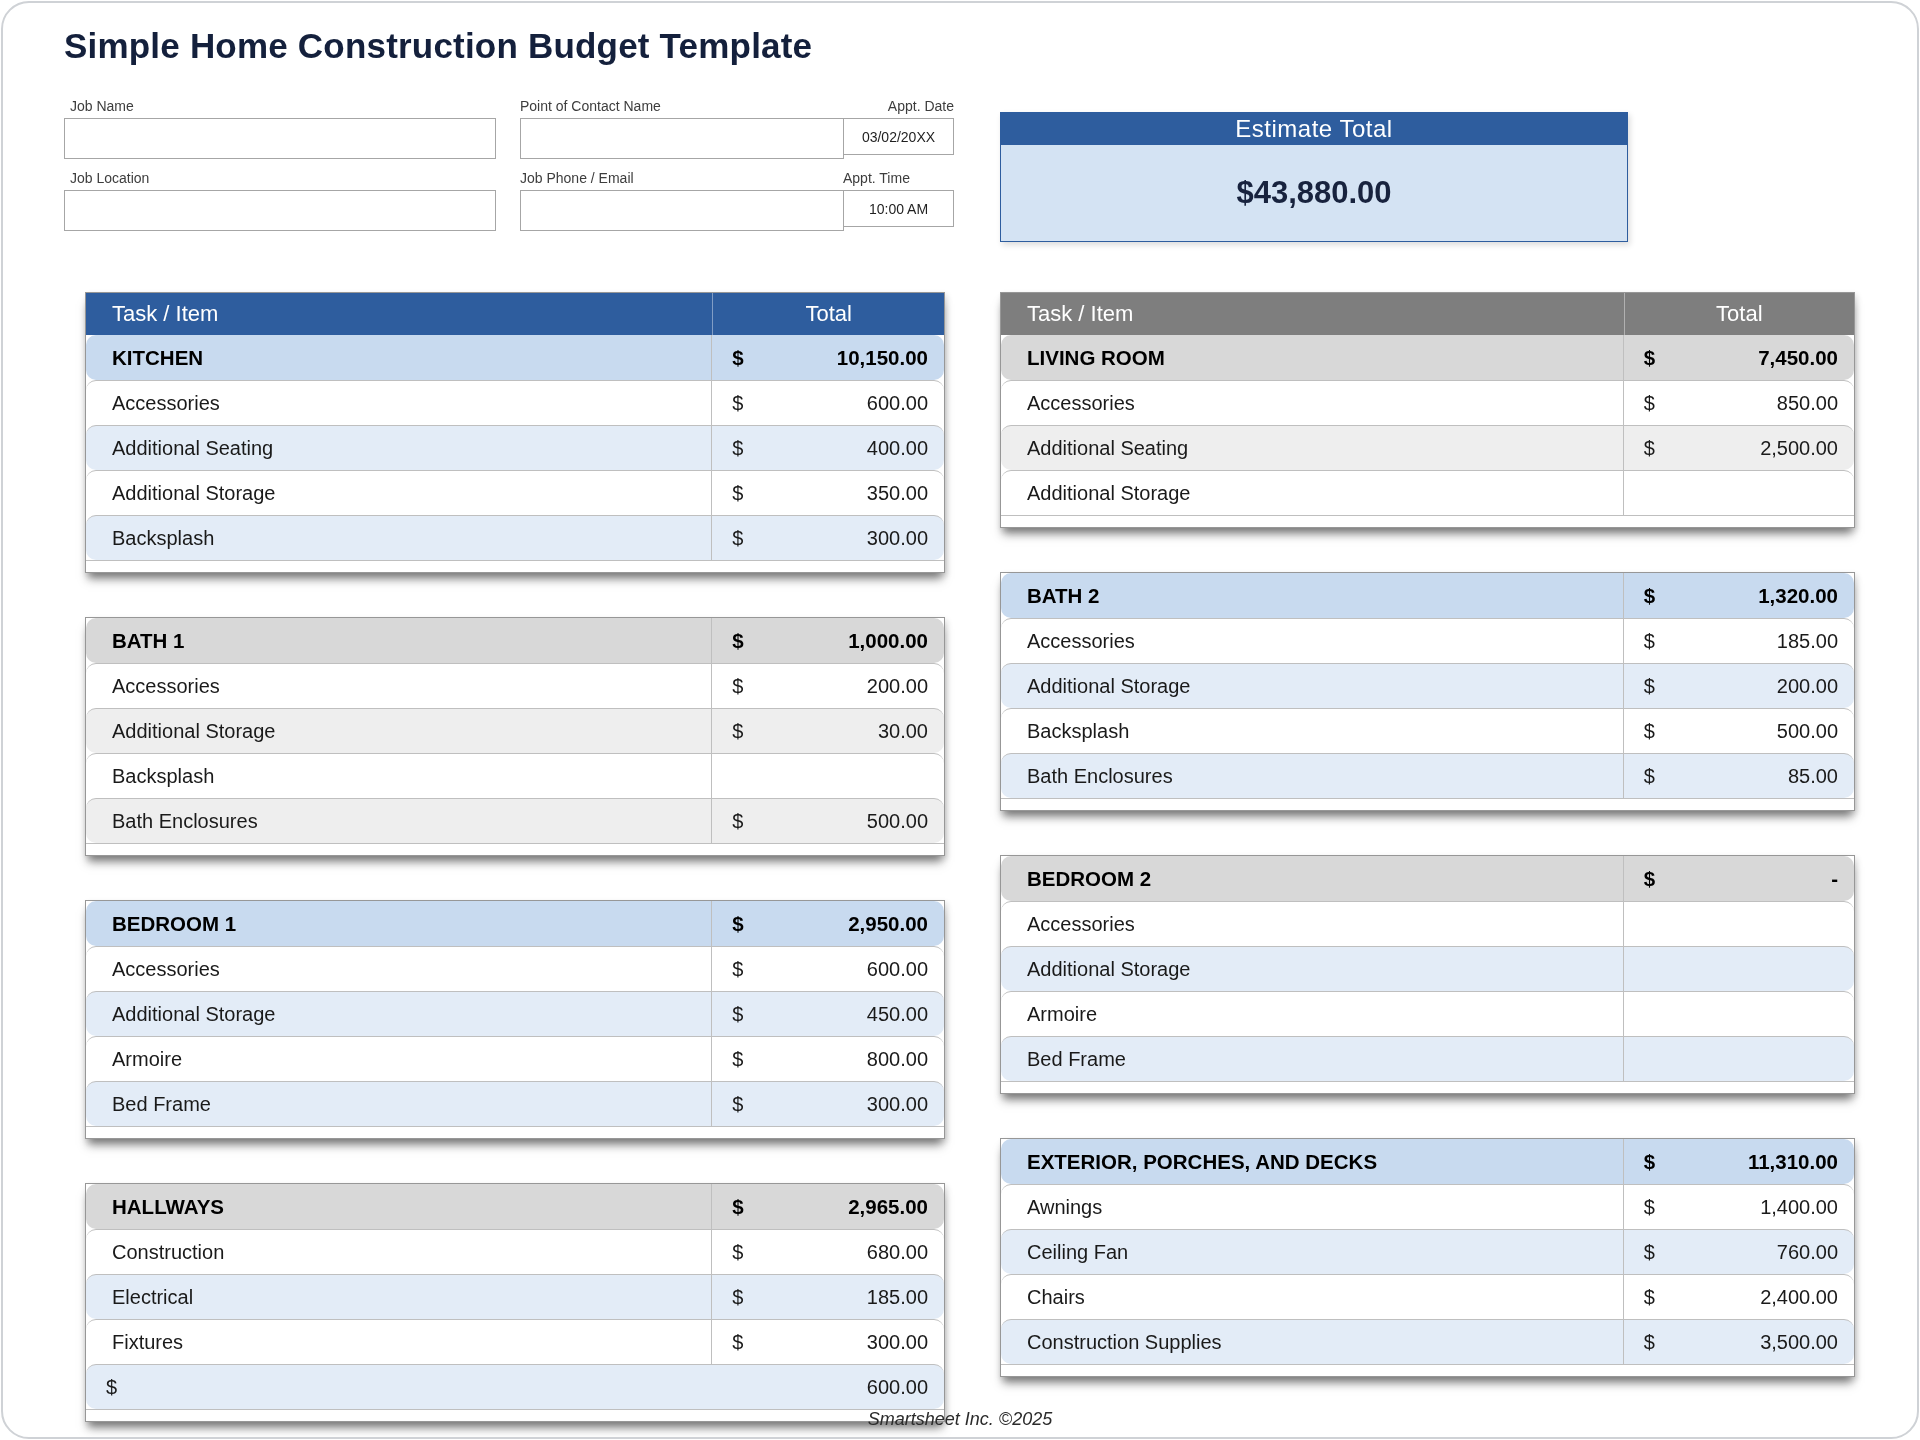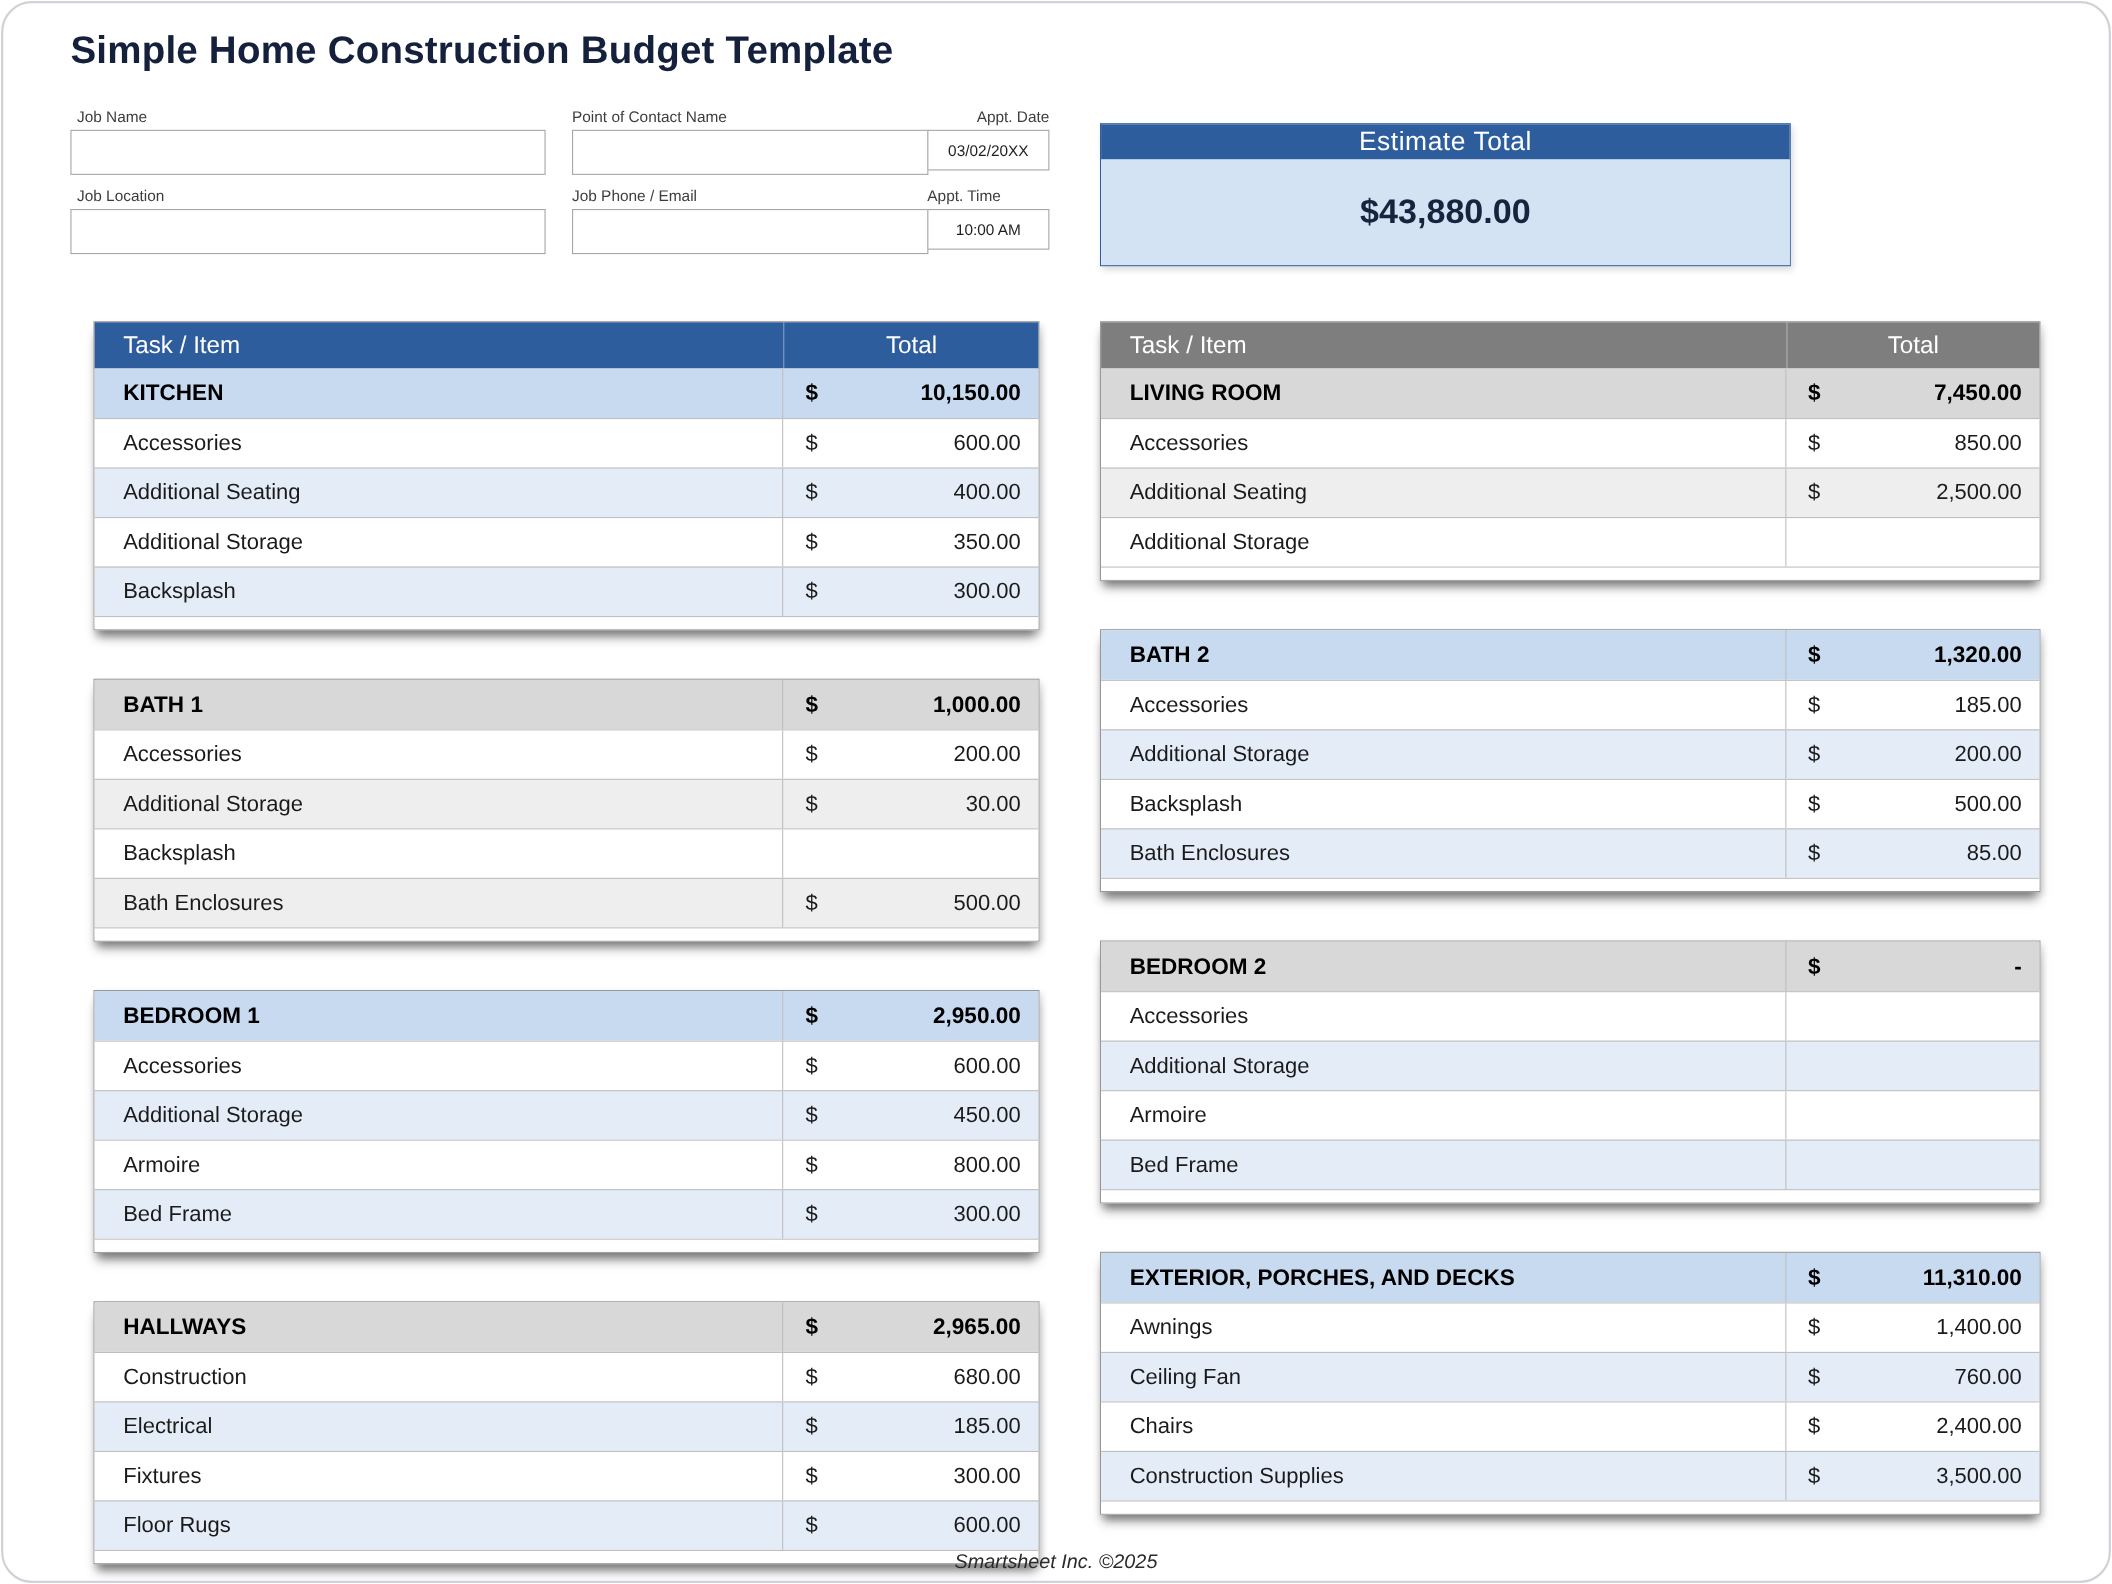--- a/index.html
+++ b/index.html
@@ -76,21 +76,21 @@
     box-shadow: 0 9px 9px -3px rgba(40,40,40,.55), 2px 3px 6px rgba(0,0,0,.14);
   }
   .colhead { display: flex; height: 42px; color: #fff; font-size: 22px; }
   .colhead.blue { background: var(--header-blue, #2e5d9e); }
   .colhead.gray { background: var(--header-gray, #7e7e7e); }
   .colhead .th-task { flex: 0 0 73%; display: flex; align-items: center; padding-left: 26px; }
   .colhead .th-total {
     flex: 1; display: flex; align-items: center; justify-content: center;
     border-left: 1px solid rgba(255,255,255,.4);
   }
-  .row { display: flex; height: 45px; border-top: 1px solid #bfbfbf; background: #fff; }
+  .row { display: flex; height: 45px; border-top: 1px solid #bfbfbf; background: #fff; border-radius: 10px; }
   .tbl > .row:first-child, .colhead + .row { border-top: none; }
   .cell.task {
     flex: 0 0 73%; display: flex; align-items: center; padding-left: 26px;
     font-size: 20px; border-right: 1px solid #bfbfbf; overflow: hidden; white-space: nowrap;
   }
   .cell.total {
     flex: 1; display: flex; align-items: center; justify-content: space-between;
     padding: 0 16px 0 20px; font-size: 20px;
   }
   .row.section .cell, .row.section span { font-weight: bold; font-size: 20.5px; color: #000; }
@@ -280,21 +280,20 @@
           </div>
         </div>
         <div class="row">
           <div class="cell task">Fixtures</div>
           <div class="cell total">
             <span class="cur">$</span>
             <span class="amt">300.00</span>
           </div>
         </div>
         <div class="row stripe-blue">
-          <div class="cell task">Floor Rugs</div>
           <div class="cell total">
             <span class="cur">$</span>
             <span class="amt">600.00</span>
           </div>
         </div>
         <div class="sliver"></div>
       </div>
     </div>
   <div class="col-right">
       <div class="tbl">

